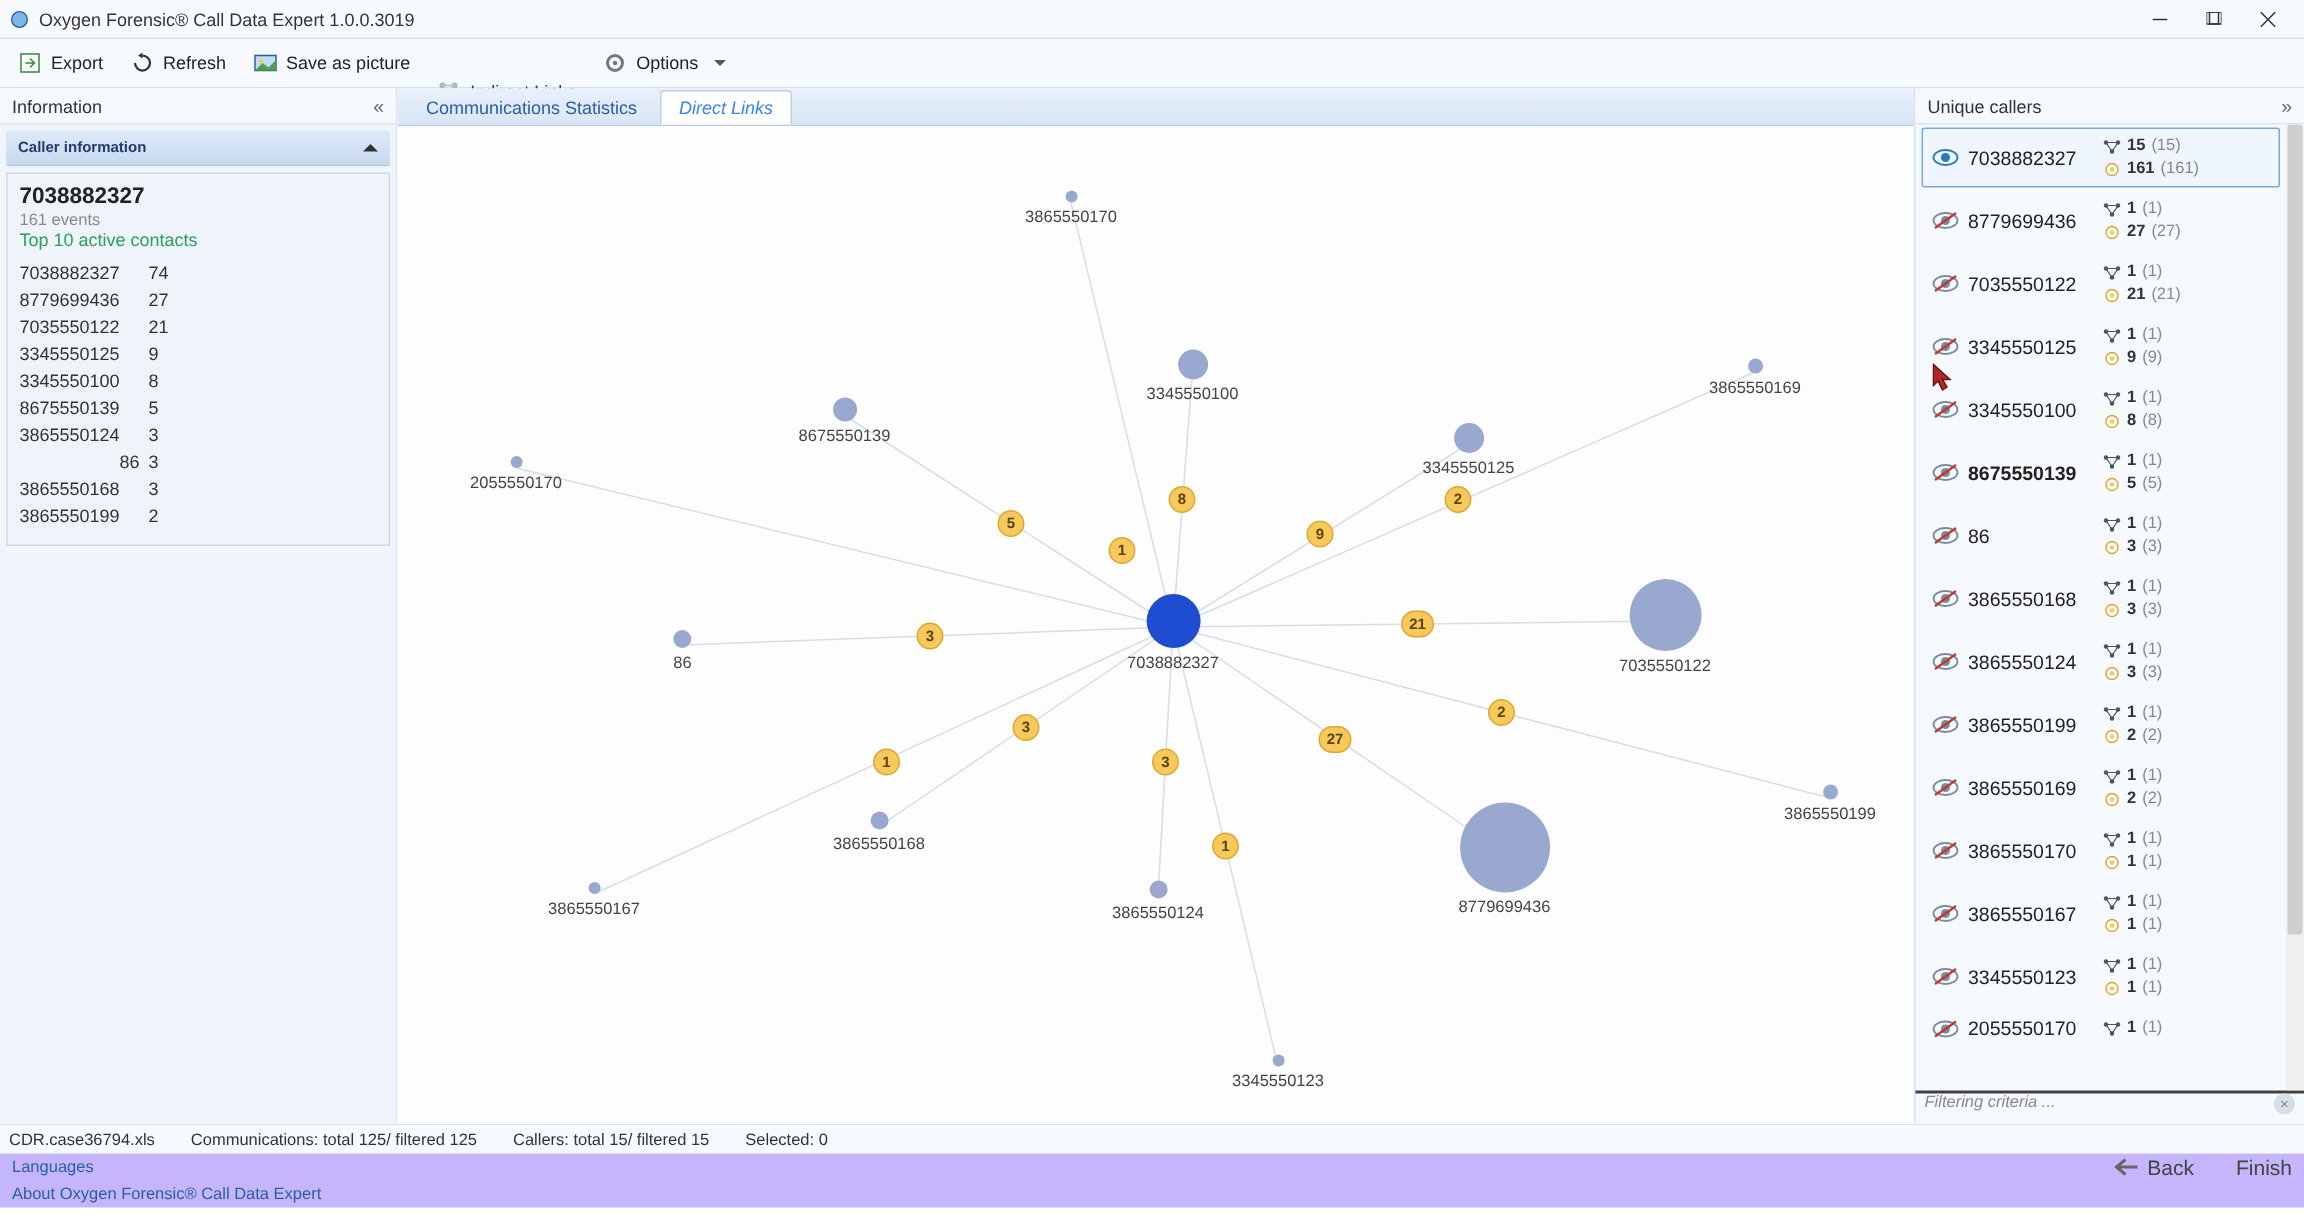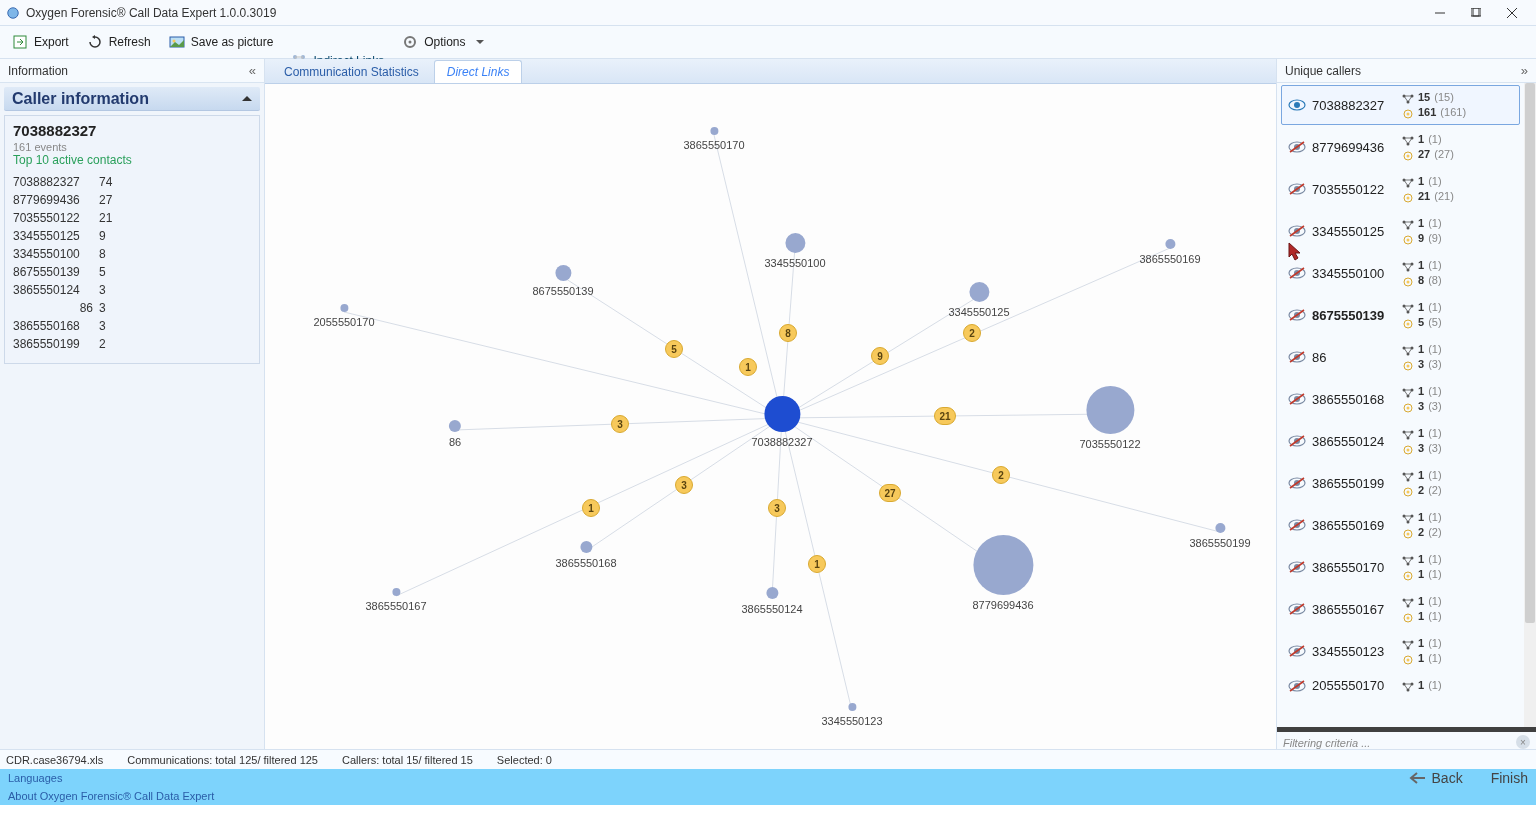--- a/index.html
+++ b/index.html
@@ -18,21 +18,21 @@
 .tool-icon { width: 16px; height: 16px; display: flex; align-items: center; justify-content: center; }
 .caret-down { width: 0; height: 0; border-left: 4px solid transparent; border-right: 4px solid transparent; border-top: 4px solid #555; margin-left: 4px; }
 
 
 .main { display: flex; height: 690px; }
 
 
 .left-panel { width: 265px; background: #f0f5fb; border-right: 1px solid #d6e2f0; display: flex; flex-direction: column; }
 .panel-header { height: 24px; background: #f6fafe; border-bottom: 1px solid #d8e4f1; display: flex; align-items: center; padding: 0 8px; font-size: 12px; color: #333; }
 .panel-header .collapse-left { margin-left: auto; font-size: 13px; color: #666; }
-.caller-info-hdr { background: linear-gradient(#dfeaf7,#c7d9ef); height: 24px; display: flex; align-items: center; padding: 0 8px; font-size: 16px; font-weight: bold; color: #223a6e; border-bottom: 1px solid #b3c7e2; margin: 4px; border-radius: 2px; }
+.caller-info-hdr { background: linear-gradient(#dfeaf7,#c7d9ef); height: 24px; display: flex; align-items: center; padding: 0 8px; font-size: 10px; font-weight: bold; color: #223a6e; border-bottom: 1px solid #b3c7e2; margin: 4px; border-radius: 2px; }
 .caller-info-hdr .tri-up { margin-left: auto; width:0;height:0;border-left:5px solid transparent;border-right:5px solid transparent;border-bottom:5px solid #333; }
 .caller-body { margin: 0 4px; background: #eff4fb; border: 1px solid #cdd9e9; padding: 6px 8px 10px 8px; font-size: 12px; }
 .caller-num { font-size: 15px; font-weight: bold; color: #222; margin-bottom: 2px; }
 .caller-events { color: #888; font-size: 11px; }
 .top10-hdr { color: #2aa05b; font-size: 12px; margin-bottom: 6px; }
 .contact-row { display: flex; font-size: 12px; color: #333; line-height: 18px; }
 .contact-row .num { width: 80px; text-align: left; }
 .contact-row .num.right { text-align: right; }
 .contact-row .cnt { margin-left: 6px; }
 
@@ -58,29 +58,29 @@
 .caller-item { display: flex; align-items: center; padding: 4px 6px; border: 1px solid transparent; margin: 2px 4px; font-size: 12px; }
 .caller-item.selected { border: 1px solid #7aa7e0; background: #f0f6ff; border-radius: 2px; }
 .eye-icon { width: 18px; height: 14px; margin-right: 6px; flex: none; }
 .caller-num-col { width: 90px; font-size: 13px; color: #222; }
 .caller-num-col.bold { font-weight: bold; }
 .stats-col { font-size: 11px; line-height: 15px; }
 .stats-col .row1, .stats-col .row2 { display: flex; align-items: center; gap: 4px; text-align: right; }
 .stats-col .v1 { color: #333; font-weight: bold; }
 .stats-col .paren { color: #888; }
 .mini-icon { width: 12px; height: 10px; display: inline-block; }
-.filter-box { height: 22px; border-top: 5px solid #404040; display: flex; align-items: flex-end; padding: 0 6px; font-size: 11px; color: #888; }
+.filter-box { height: 22px; border-top: 2px solid #404040; display: flex; align-items: flex-start; padding: 0 6px; font-size: 11px; color: #888; }
 .filter-box .clear-x { margin-left: auto; width: 14px; height: 14px; border-radius: 7px; background: #d6dfe8; color: #888; display: flex; align-items: center; justify-content: center; font-size: 10px; }
 
 
 .status-bar { height: 20px; background: #f7fbff; border-top: 1px solid #d6e2f0; display: flex; align-items: center; font-size: 11px; color: #333; padding: 0 6px; gap: 24px; }
 .status-bar .seg { white-space: nowrap; }
 
 
-.bottom-links { background: #7dd3fc; text-align: center; }
+.bottom-links { background: #c4b5fd; text-align: center; }
 .bottom-links .linkrow { height: 18px; display: flex; align-items: center; padding: 0 8px; font-size: 11px; }
 .bottom-links .linkrow a { color: #2a5da8; text-decoration: none; }
 .bottom-links .actions { margin-left: auto; display: flex; gap: 28px; align-items: center; }
 .nav-btn { display: flex; align-items: center; gap: 6px; font-size: 14px; color: #444; }
 
 
 .cursor { position: absolute; left: 1287px; top: 242px; width: 16px; height: 20px; z-index: 100; pointer-events: none; }
 
 </style>
 </head>
@@ -218,21 +218,21 @@
           <div class="contact-row">
             <span class="num">3865550199</span>
             <span class="cnt">2</span>
           </div>
         </div>
     </div>
   </div>
 
   <div class="center">
     <div class="tabs-row">
-      <div class="tab">Communication Statistics</div>
+      <div class="tab">Communications Statistics</div>
       <div class="tab active">Direct Links</div>
     </div>
     <div class="graph-area" id="graph">
       <svg class="edges" id="edges-svg" width="1064" height="665">
           <line x1="517" y1="334" x2="449" y2="51" stroke="#d7dde6" stroke-width="1"></line>
           <line x1="517" y1="334" x2="530" y2="163" stroke="#d7dde6" stroke-width="1"></line>
           <line x1="517" y1="334" x2="905" y2="164" stroke="#d7dde6" stroke-width="1"></line>
           <line x1="517" y1="334" x2="298" y2="193" stroke="#d7dde6" stroke-width="1"></line>
           <line x1="517" y1="334" x2="714" y2="212" stroke="#d7dde6" stroke-width="1"></line>
           <line x1="517" y1="334" x2="79" y2="228" stroke="#d7dde6" stroke-width="1"></line>

